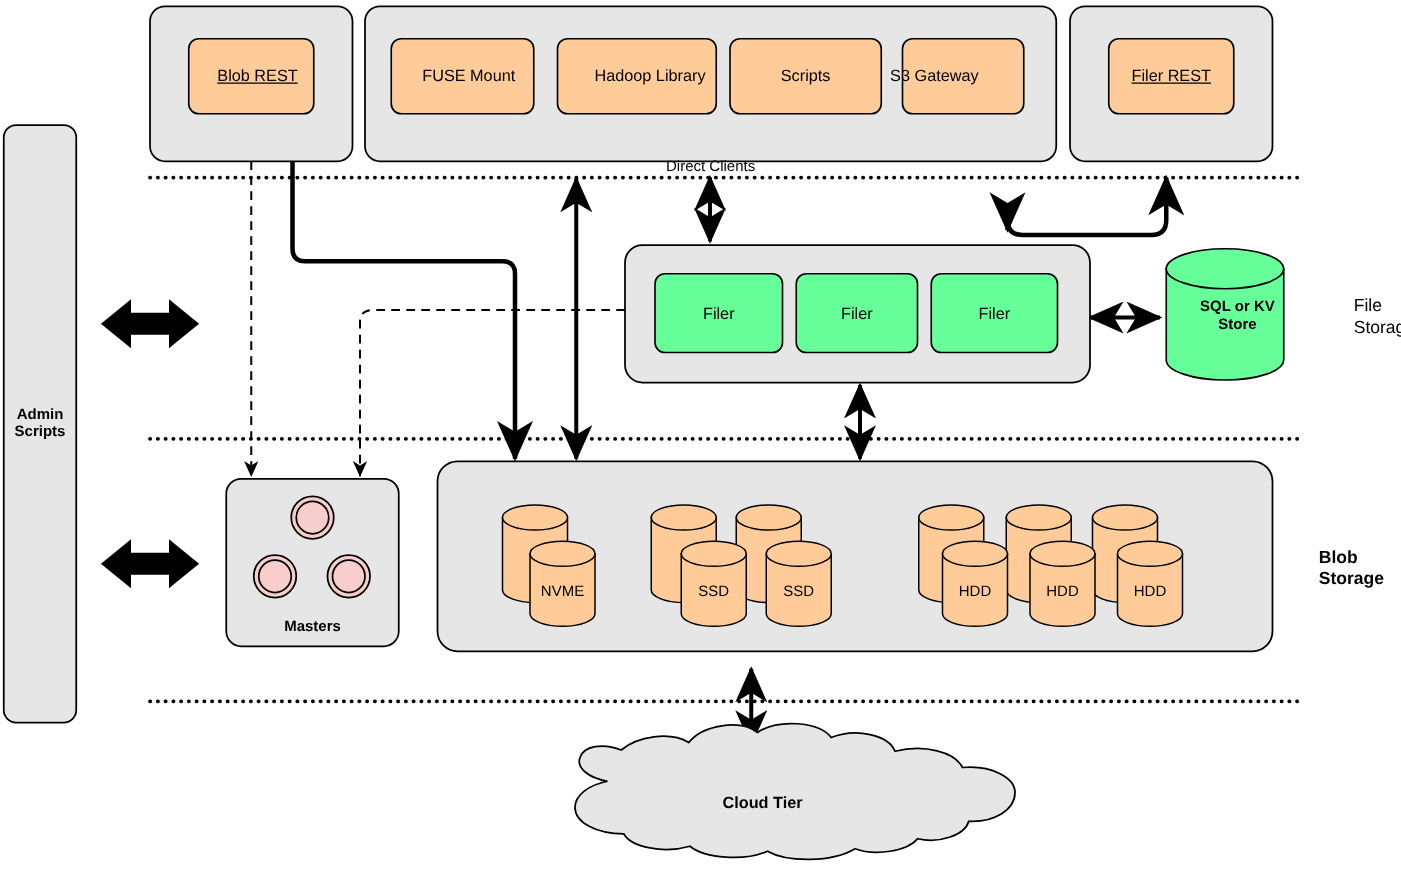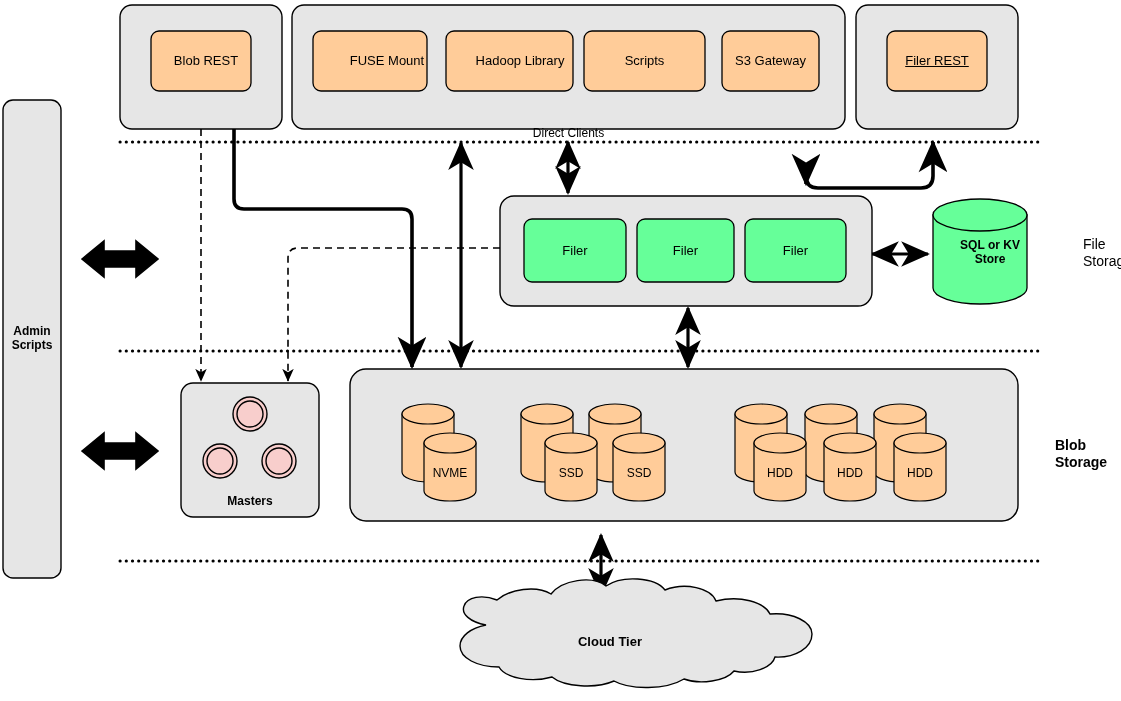--- a/index.html
+++ b/index.html
@@ -196,25 +196,25 @@
              C531,683 505,678 499,667
              C477,667 460,658 460,646
              C460,636 471,628 486,625
              C470,622 461,614 464,606
              C467,597 482,594 497,600 Z" fill="#e6e6e6" stroke="#000" stroke-width="1.4"></path>
   </svg>
 
   <div class="lbl bold-lbl" style="left:3px; top:324px; width:58px;">Admin
 Scripts</div>
 
-  <div class="lbl box-lbl" style="left:151px; top:53px; width:110px;">Blob REST</div>
-  <div class="lbl box-lbl" style="left:330px; top:53px; width:114px;">FUSE Mount</div>
+  <div class="lbl box-lbl" style="left:151px; top:53px; width:110px;text-decoration:underline;">Blob REST</div>
+  <div class="lbl box-lbl" style="left:318px; top:53px; width:114px;">FUSE Mount</div>
   <div class="lbl box-lbl" style="left:446px; top:53px; width:148px;">Hadoop Library</div>
   <div class="lbl box-lbl" style="left:584px; top:53px; width:121px;">Scripts</div>
-  <div class="lbl box-lbl" style="left:722px; top:53px; width:97px;">S3 Gateway</div>
+  <div class="lbl box-lbl" style="left:699px; top:53px; width:97px;">S3 Gateway</div>
   <div class="lbl box-lbl" style="left:887px; top:53px; width:100px;text-decoration:underline;">Filer REST</div>
 
   <div class="lbl group-lbl" style="left:292px; top:104px; width:553px;">Direct Clients</div>
 
   <div class="lbl box-lbl" style="left:524px; top:243px; width:102px;">Filer</div>
   <div class="lbl box-lbl" style="left:637px; top:243px; width:97px;">Filer</div>
   <div class="lbl box-lbl" style="left:745px; top:243px; width:101px;">Filer</div>
 
   <div class="lbl bold-lbl" style="left:933px; top:238px; width:114px;">SQL or KV
 Store</div>

